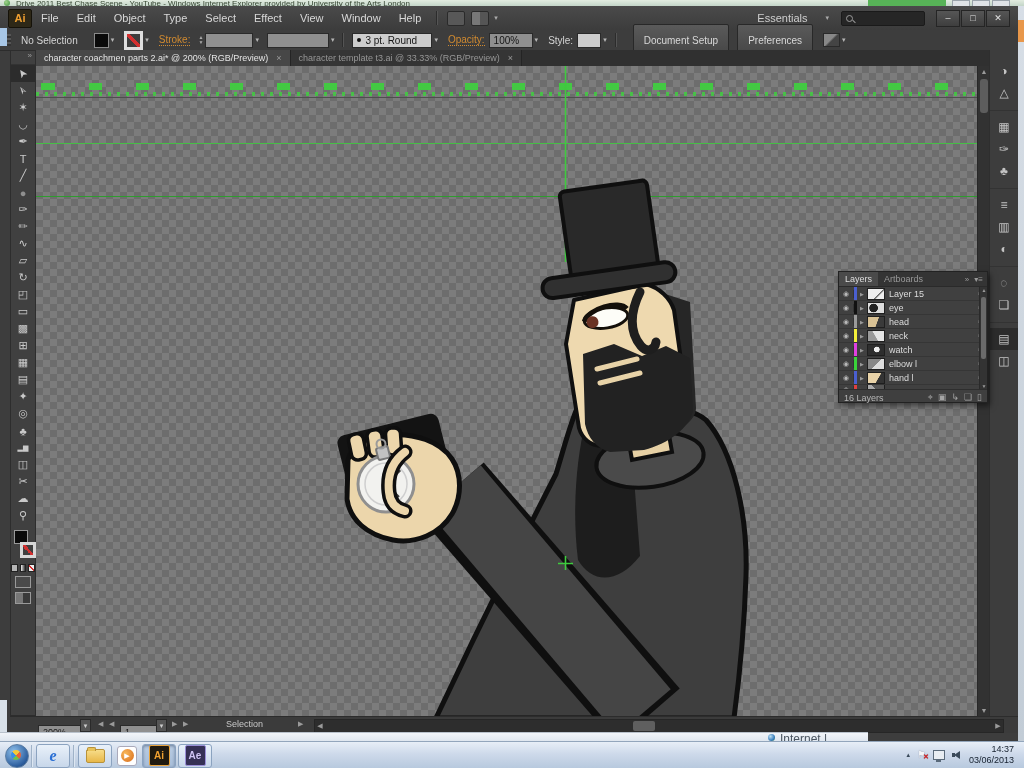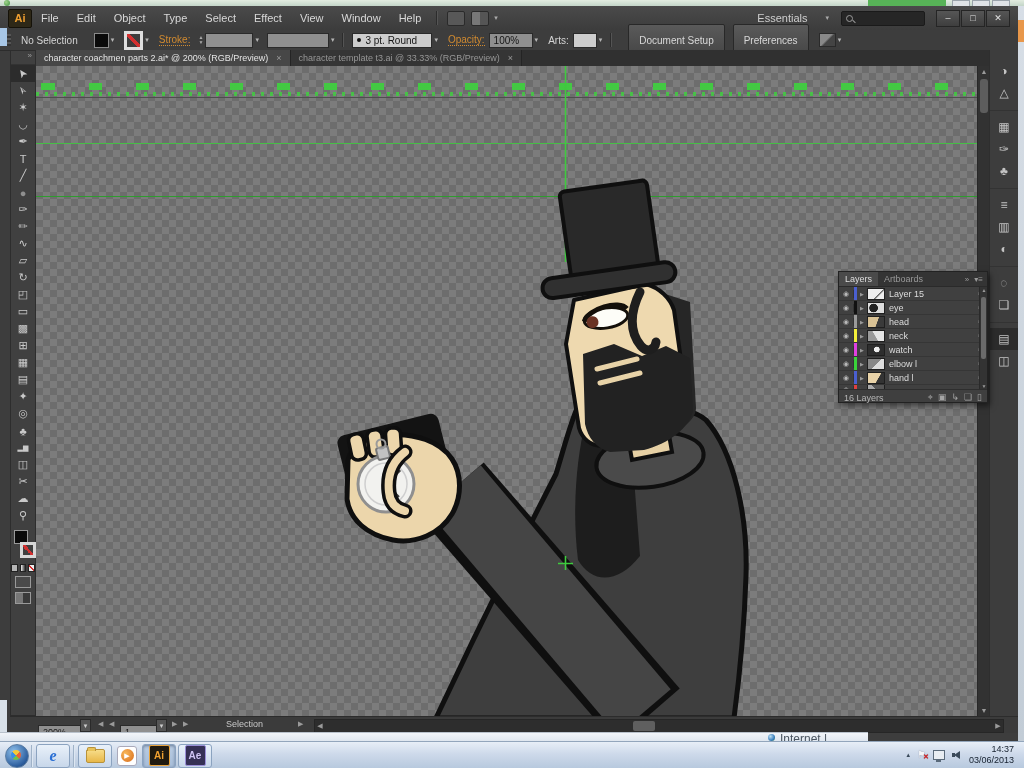--- a/index.html
+++ b/index.html
@@ -196,20 +196,21 @@
       border-top:4px solid transparent;border-bottom:4px solid transparent;}
   #clock{text-align:right;font-size:9px;color:#15202e;line-height:11px;padding-right:4px;}
 </style>
 </head>
 <body>
 
 <div id="page">
 
   <div class="abs" id="ie-top">
     <span id="ie-fav"></span>
+    <span class="t">Drive 2011 Best Chase Scene - YouTube - Windows Internet Explorer provided by University of the Arts London</span>
     <span id="ie-green"></span>
     <span class="wb" style="left:952px"></span>
     <span class="wb" style="left:972px"></span>
     <span class="wb" style="left:992px"></span>
   </div>
 
   <div class="abs" id="menubar">
     <div id="ai-logo">Ai</div>
     <span class="menu-item">File</span>
     <span class="menu-item">Edit</span>
@@ -255,21 +256,21 @@
     <span class="caret">▾</span>
     <span class="cb-sep"></span>
     <span class="field light" style="width:70px">
         <span class="dot"></span>
         <span>3 pt. Round</span>
       </span>
     <span class="caret">▾</span>
     <span class="cb-label cb-orange">Opacity:</span>
     <span class="field" style="width:34px;margin-left:4px">100%</span>
     <span class="caret">▾</span>
-    <span class="cb-label">Arts:</span>
+    <span class="cb-label">Style:</span>
     <span class="field light" style="width:14px;margin-left:4px"></span>
     <span class="caret">▾</span>
     <span class="cb-sep"></span>
     <span class="cb-btn">Document Setup</span>
     <span class="cb-btn">Preferences</span>
     <span class="flip-icon"></span>
     <span class="caret">▾</span>
   </div>
 
   <div class="abs" id="tabbar">

